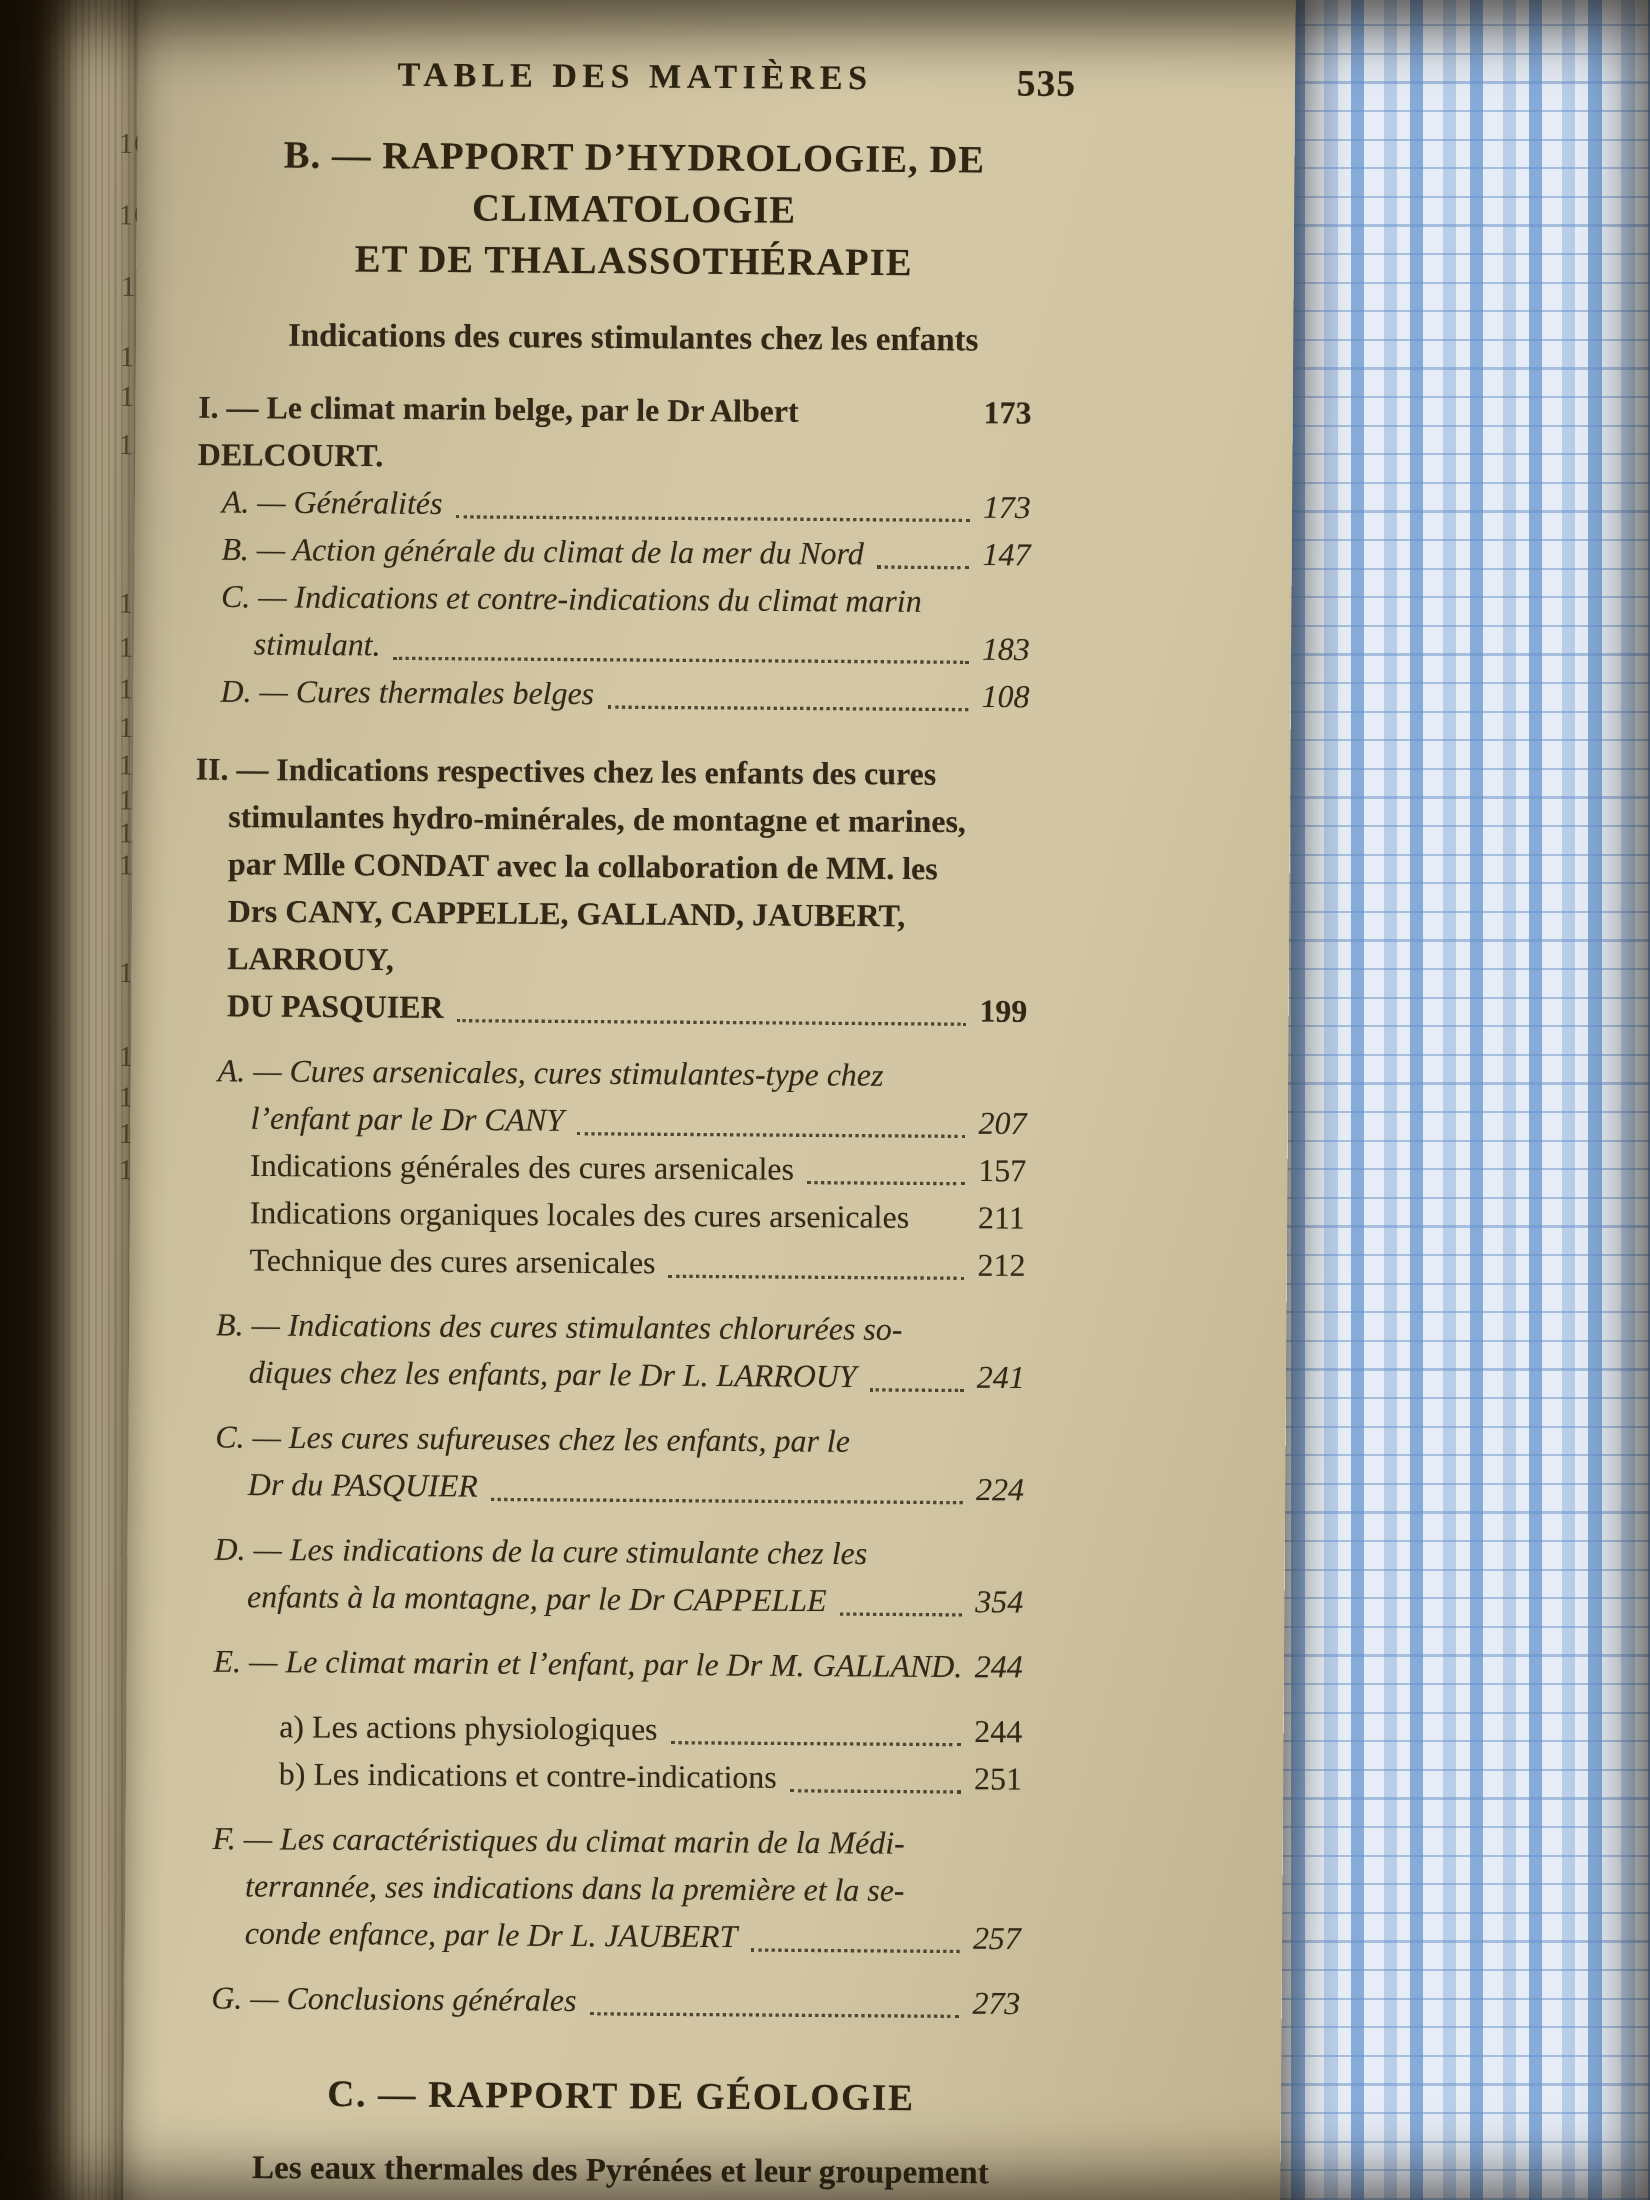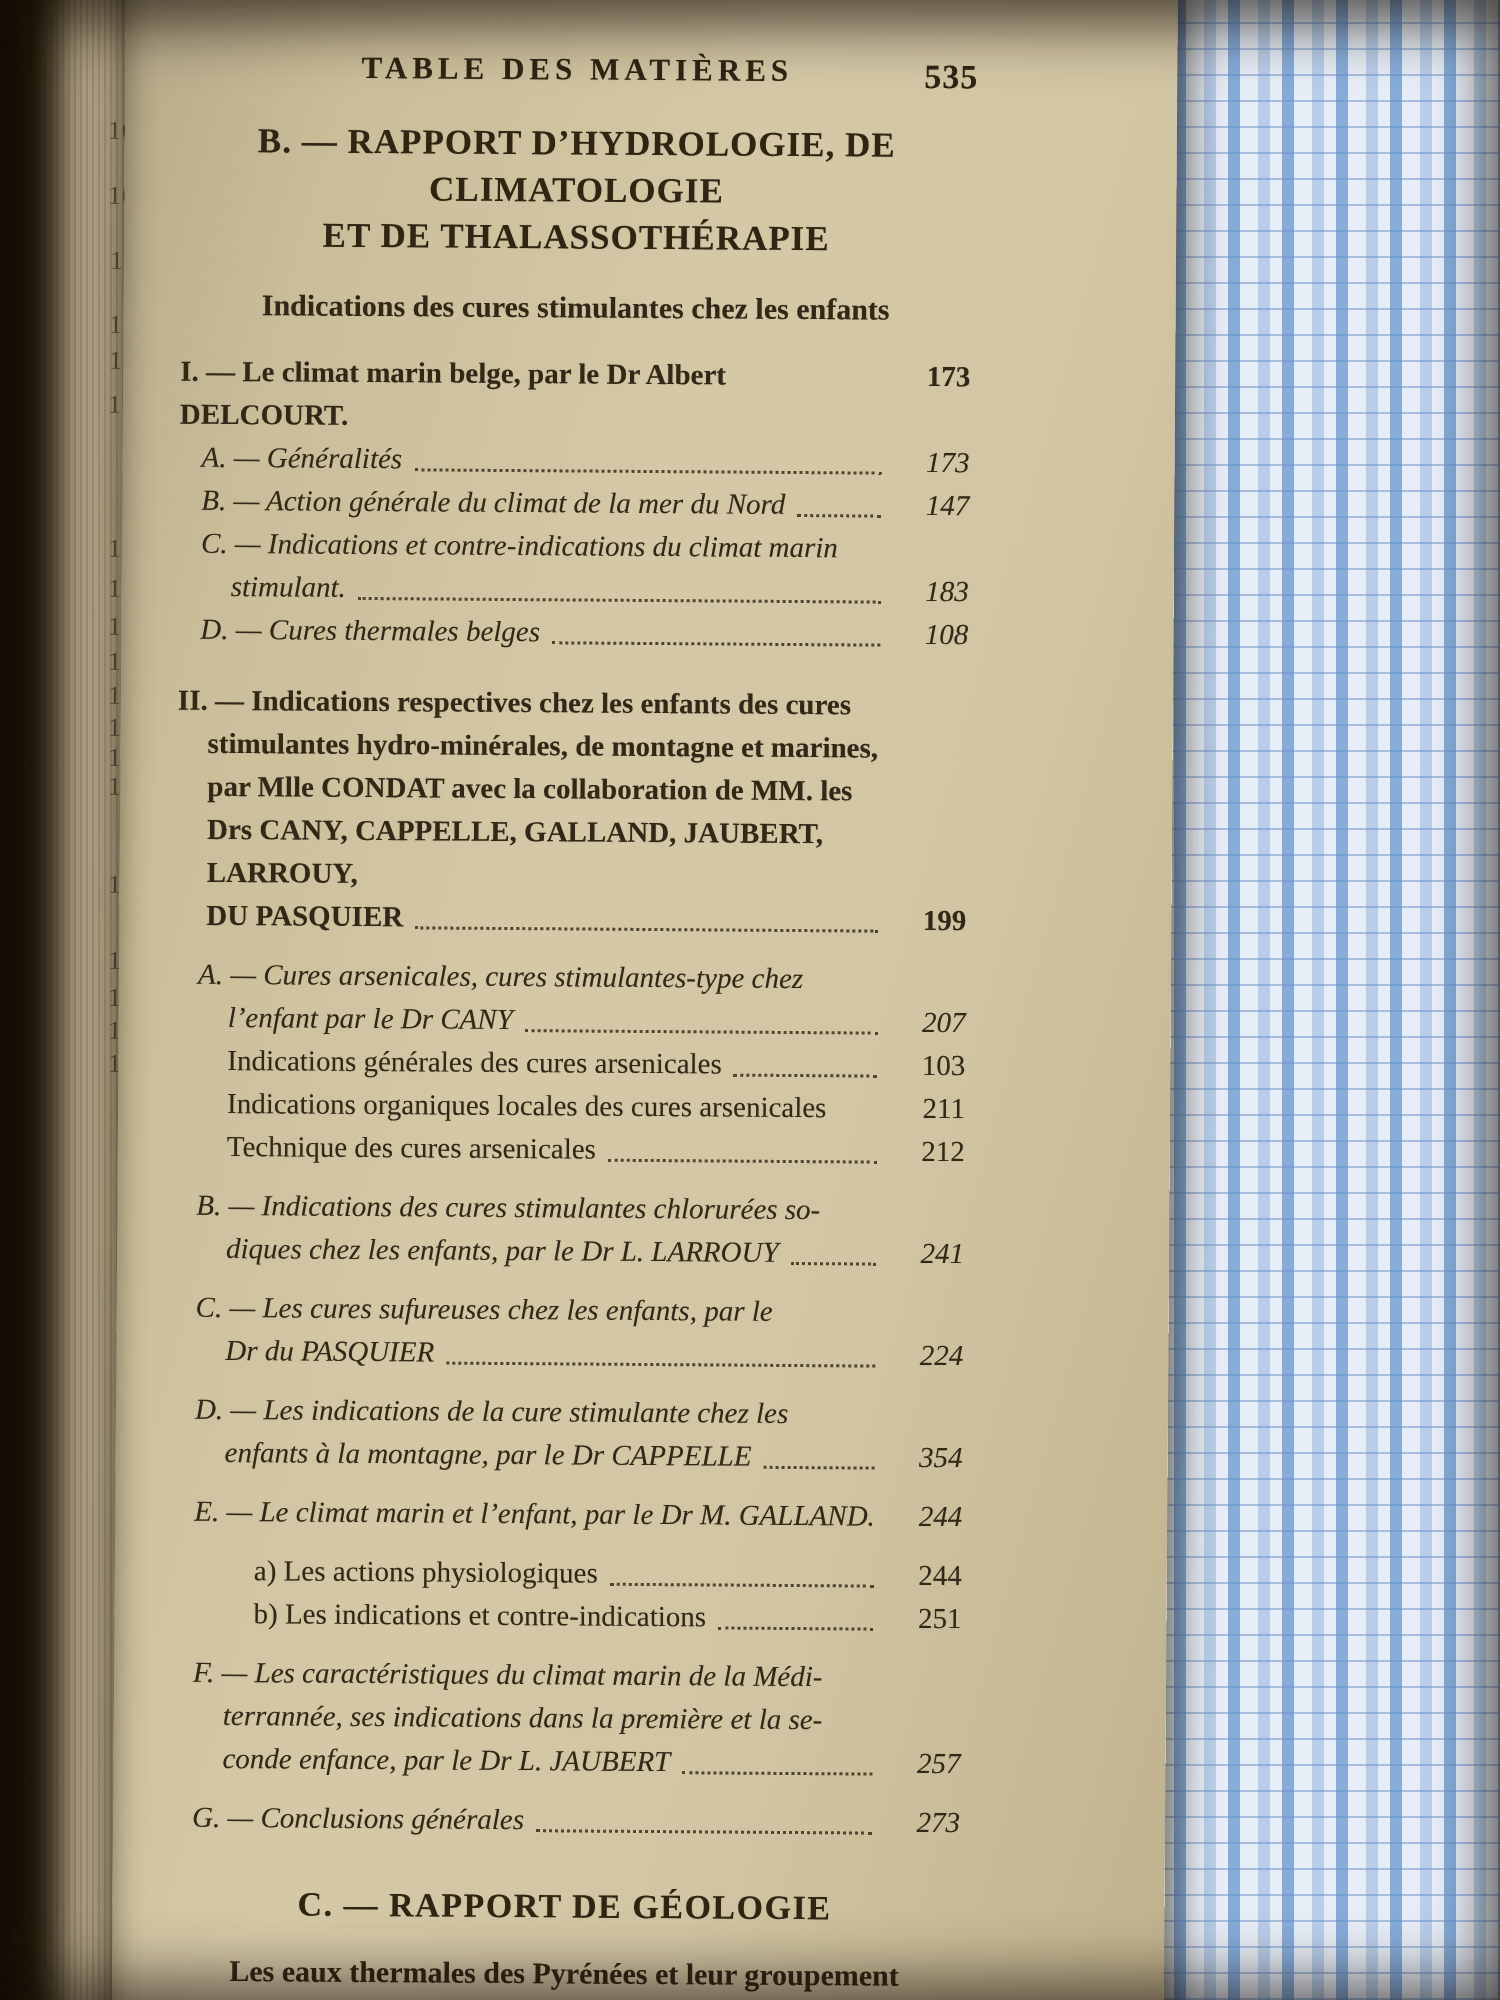--- a/index.html
+++ b/index.html
@@ -75,21 +75,21 @@
   }
 
   .bh{text-align:center;font-weight:bold;font-size:35px;line-height:47px;letter-spacing:1px;margin-top:32px;color:#2e2513;}
   .sub{text-align:center;font-weight:bold;font-size:30px;margin-top:30px;}
   .ch{text-align:center;font-weight:bold;font-size:34px;letter-spacing:1.5px;margin-top:46px;color:#2e2513;}
   .csub{text-align:center;font-weight:bold;font-size:30px;line-height:44px;margin-top:26px;}
 
   .toc{margin-top:28px;}
   .row{display:flex;align-items:baseline;line-height:43px;font-size:29px;}
   .row .t{flex-shrink:1;}
-  .row .p{width:76px;text-align:right;flex-shrink:0;}
+  .row .p{width:76px;flex-shrink:0;}
   .row .dots{
     flex:1;align-self:flex-end;height:0;
     border-bottom:3.2px dotted rgba(62,51,31,.88);
     margin:0 12px 9px 12px;min-width:18px;
   }
   .row .sp{flex:1;}
   .bold{font-weight:bold;}
   .it{font-style:italic;}
   .ind0{padding-left:0;}
   .ind0c{padding-left:30px;}
@@ -207,21 +207,21 @@
           <span class="t">A. — Cures arsenicales, cures stimulantes-type chez</span>
         </div>
       <div class="row it ind2">
           <span class="t">l’enfant par le Dr CANY</span>
           <span class="dots"></span>
           <span class="p">207</span>
         </div>
       <div class="row ind2">
           <span class="t">Indications générales des cures arsenicales</span>
           <span class="dots"></span>
-          <span class="p">103</span>
+          <span class="p">157</span>
         </div>
       <div class="row ind2">
           <span class="t">Indications organiques locales des cures arsenicales</span>
           <span class="sp"></span>
           <span class="p">211</span>
         </div>
       <div class="row ind2">
           <span class="t">Technique des cures arsenicales</span>
           <span class="dots"></span>
           <span class="p">212</span>

